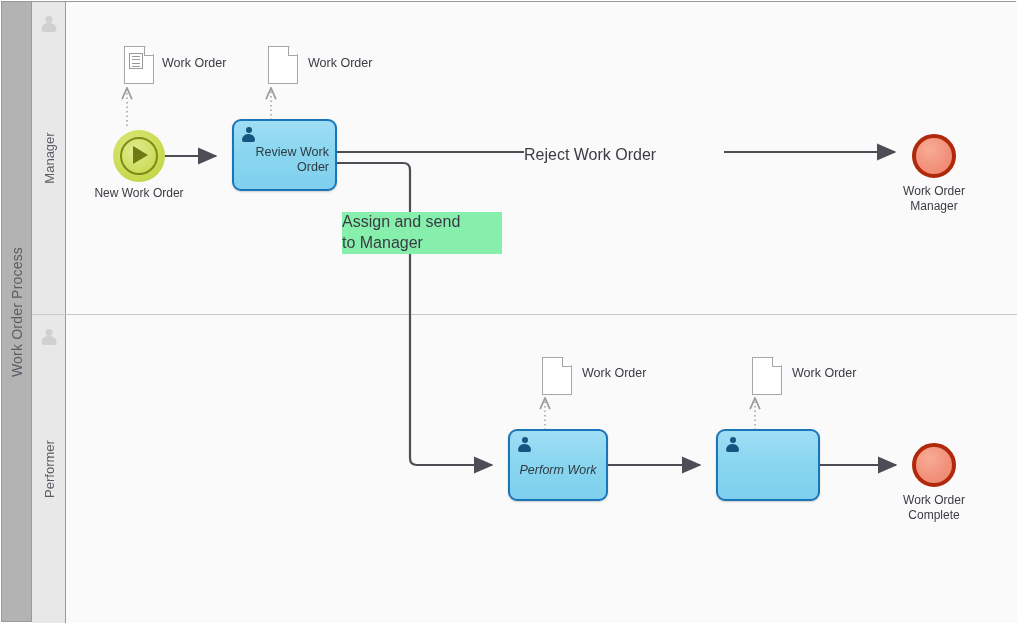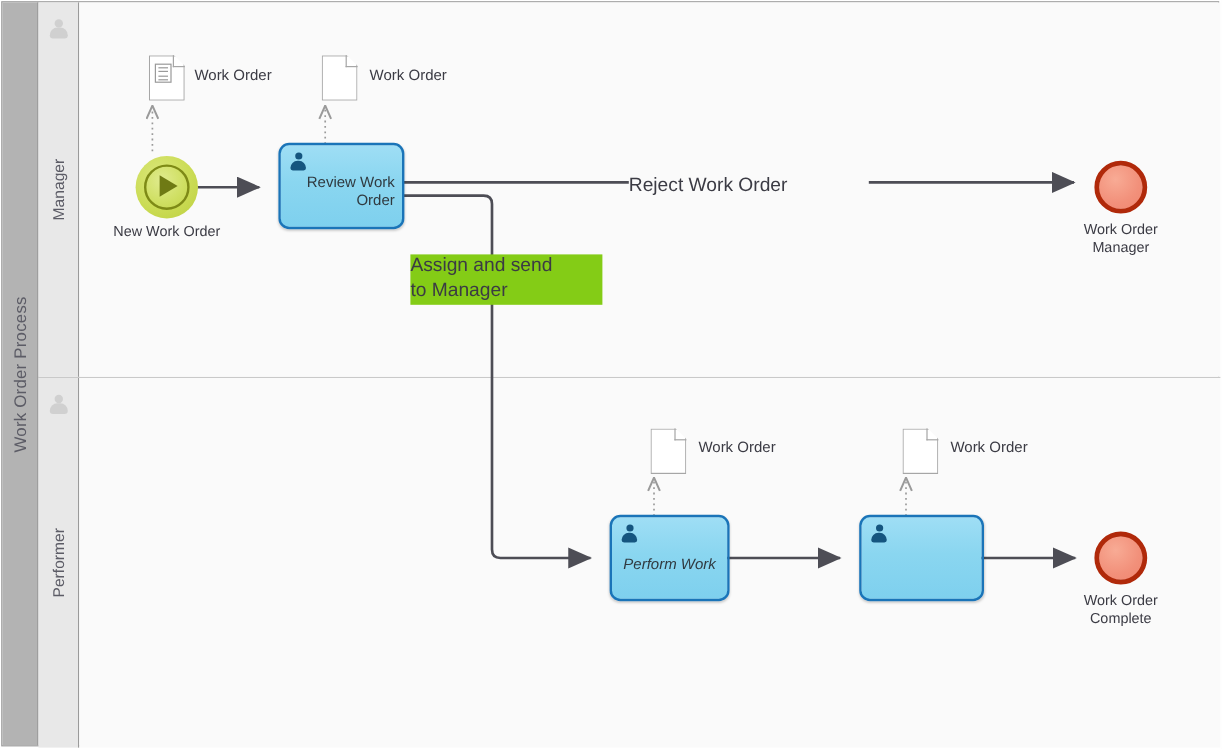--- a/index.html
+++ b/index.html
@@ -259,21 +259,21 @@
     <div class="task" style="left:220px;top:119px;width:105px;height:72px;">
       <div class="person">
         <div class="head"></div>
           <div class="body"></div>
       </div>
       <div class="tlabel">Review Work Order</div>
     </div>
 
     <div class="flowlabel" style="left:512px;top:145px;width:200px;background:#fafafa;">Reject Work Order</div>
 
-    <div class="flowlabel" style="left:330px;top:212px;width:160px;background:#84cc16;">
+    <div class="flowlabel" style="left:330px;top:212px;width:160px;background:#86efac;">
       <div>Assign and send</div>
       <div>to Manager</div>
     </div>
 
     <div class="end-event" style="left:900px;top:134px;">
       <div class="end-ring"></div>
     </div>
     <div class="elabel" style="left:862px;top:184px;width:120px;">
       <div>Work Order</div>
       <div>Manager</div>

